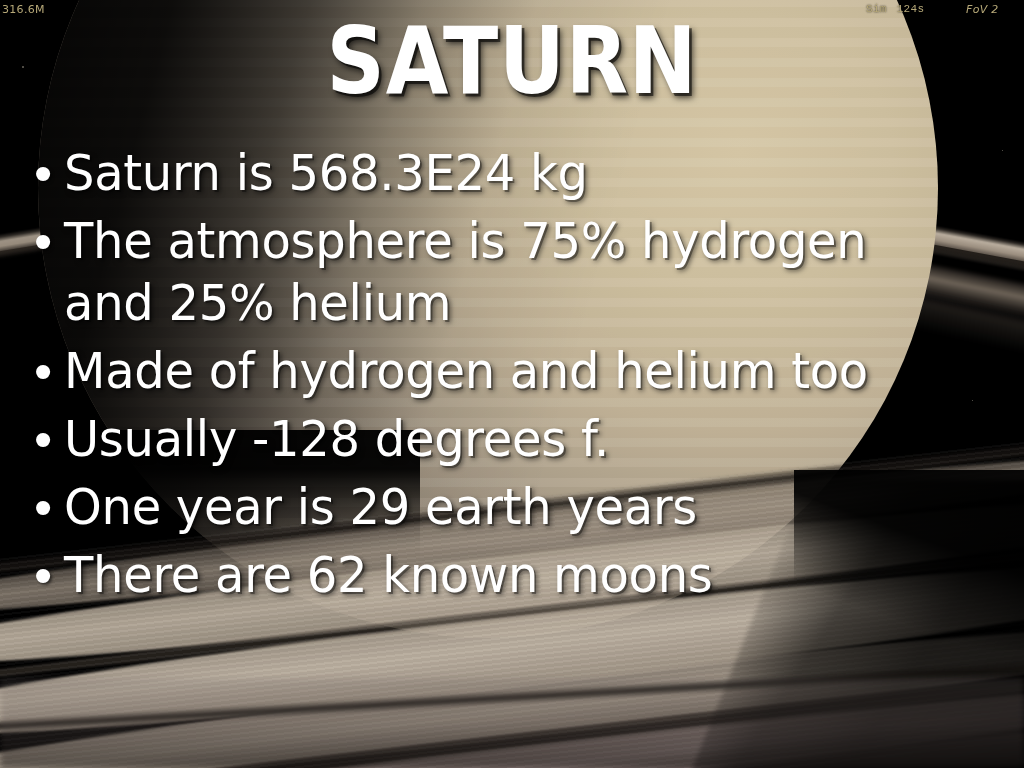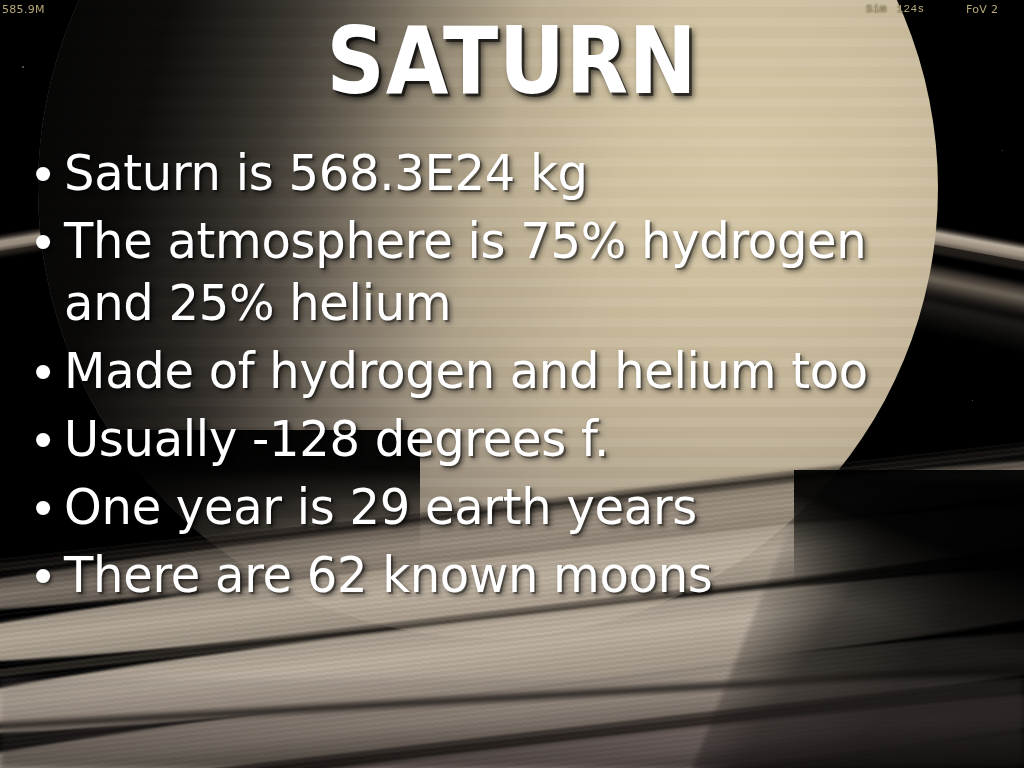--- a/index.html
+++ b/index.html
@@ -329,21 +329,21 @@
     font-size: 11px;
     color: #b6a878;
     letter-spacing: .3px;
     white-space: nowrap;
     text-shadow: 0 0 2px rgba(0,0,0,.9);
   }
   .hud-tl-1 { left: 2px; top: -7px; color: #8e8259; }
   .hud-tl-2 { left: 2px; top: 3px; }
   .hud-tc-1 { left: 866px; top: -7px; color: #8e8259; }
   .hud-tc-2 { left: 866px; top: 3px; font-family: Liberation Mono, monospace; }
-  .hud-tr-2 { left: 966px; top: 3px; }
+  .hud-tr-2 { left: 966px; top: 3px; font-style: italic; }
   .hud-sim-val { margin-left: 10px; }
 
   
   .title {
     position: absolute;
     top: 16px;
     left: 0;
     width: 100%;
     text-align: center;
     color: #ffffff;
@@ -434,21 +434,21 @@
     <div class="fb fb-gap2"></div>
     <div class="fb fb-e"></div>
     <div class="fb fb-f"></div>
   </div>
   <div class="ring-shadow"></div>
   <div class="sky-wedge-right"></div>
   <div class="ring-outer-edge"></div>
   <div class="ring-bottom-haze"></div>
 
   <div class="hud hud-tl-1"></div>
-  <div class="hud hud-tl-2">585.9M</div>
+  <div class="hud hud-tl-2">316.6M</div>
   <div class="hud hud-tc-1"></div>
   <div class="hud hud-tc-2"><span>Sim</span><span class="hud-sim-val">124s</span></div>
   <div class="hud hud-tr-2">FoV 2</div>
 
   <div class="title">SATURN</div>
 
   <ul class="bullets">
     <li class="bullet">
       <span class="bullet-dot">•</span>
       <span class="bullet-text">Saturn is 568.3E24 kg</span>

